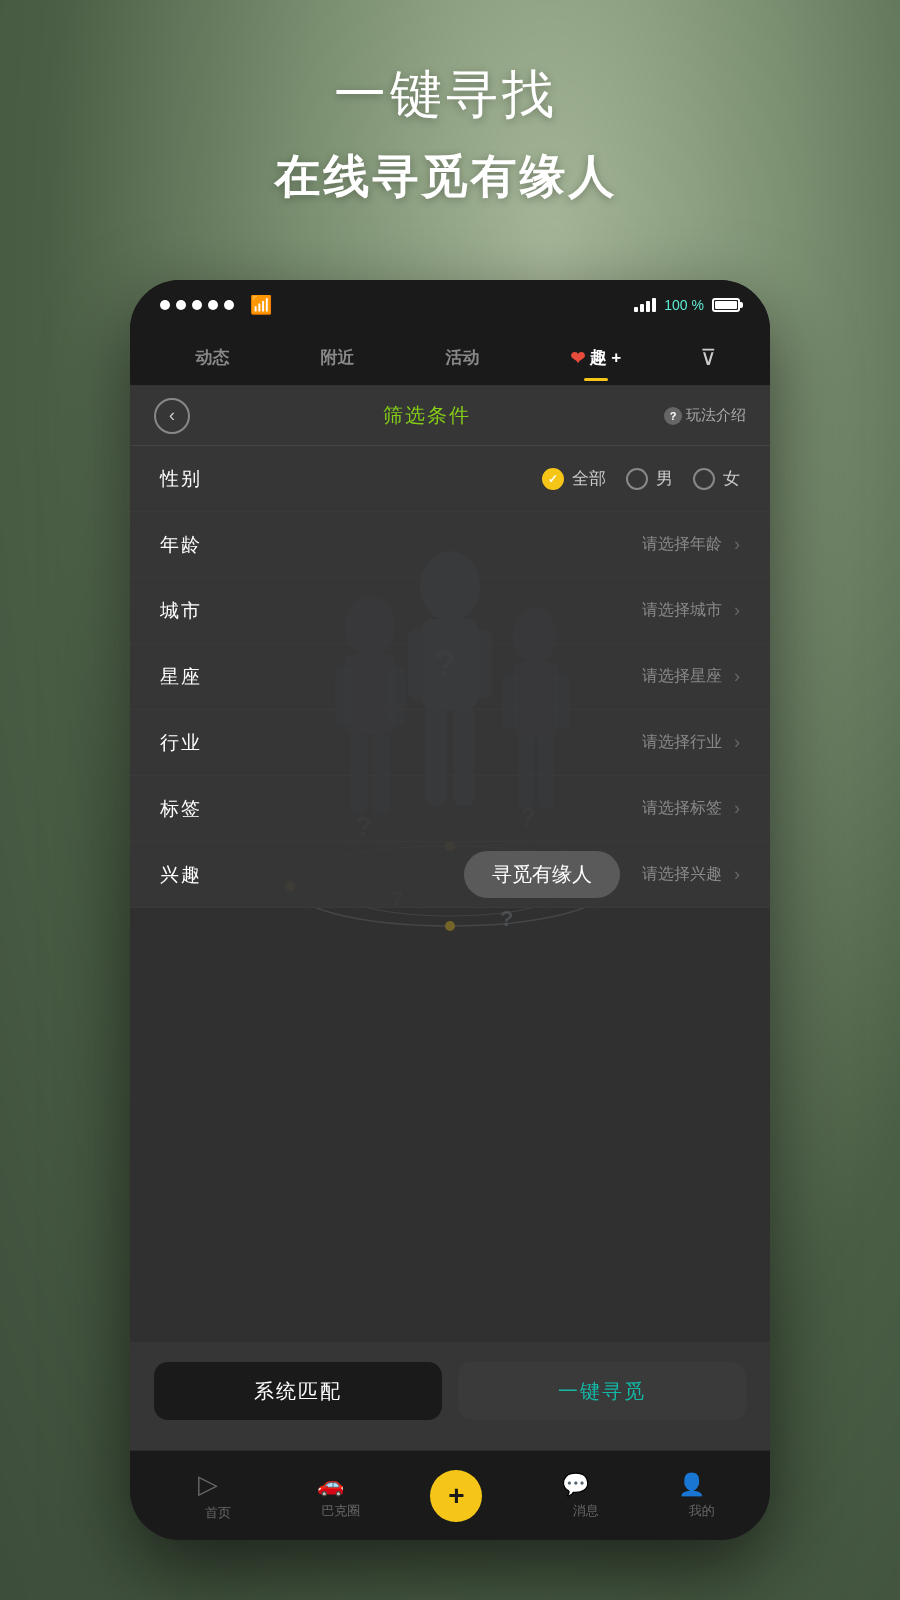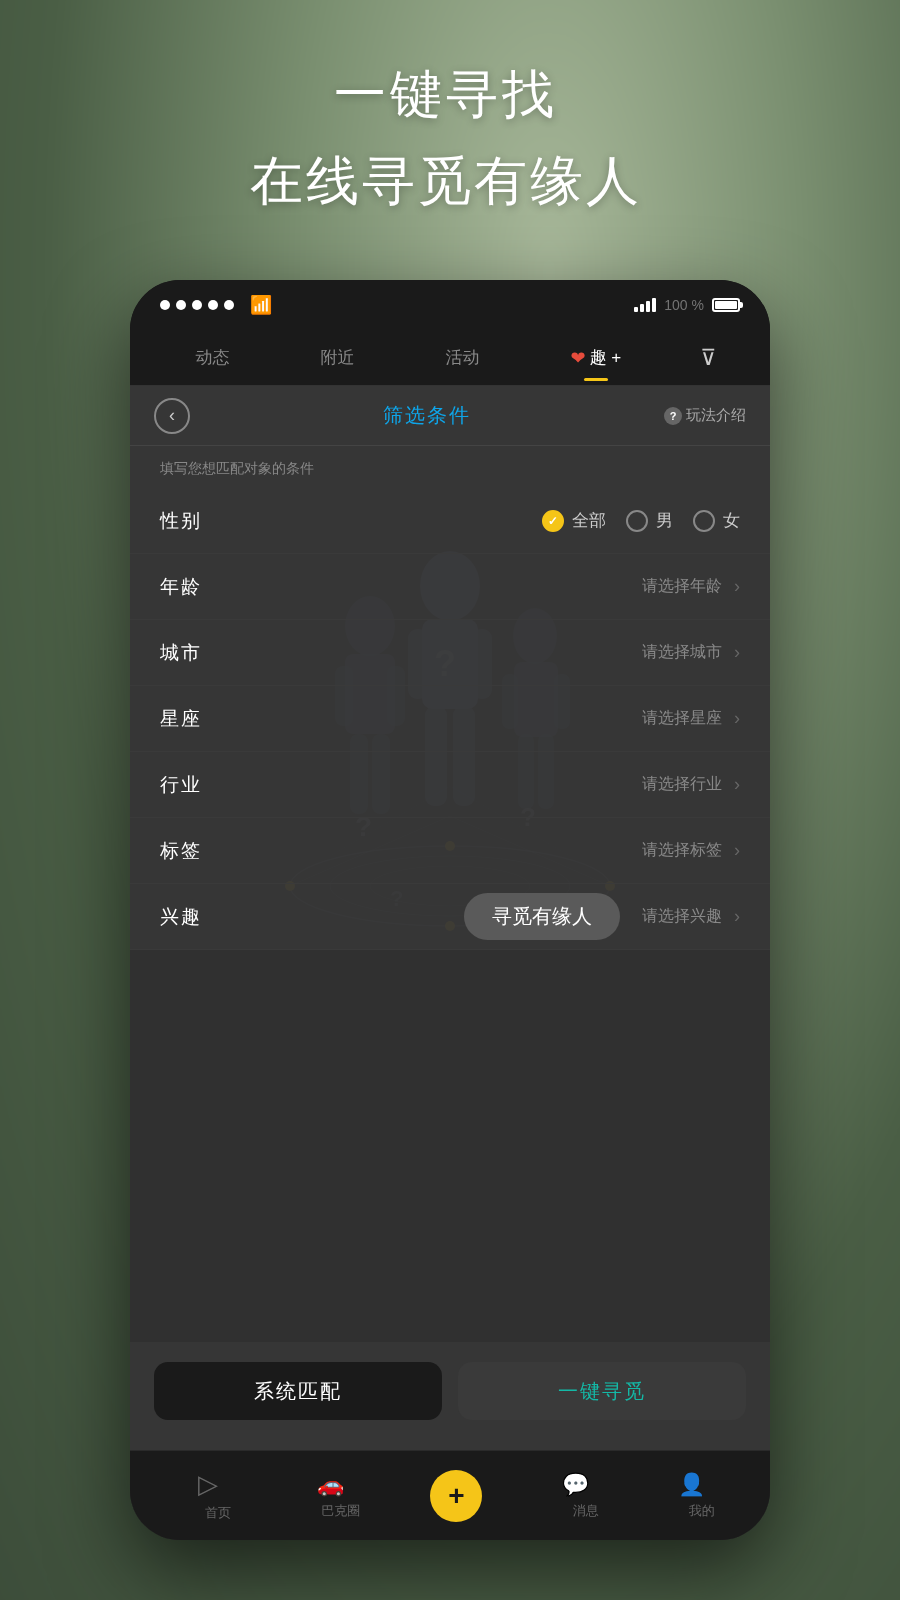--- a/index.html
+++ b/index.html
@@ -31,23 +31,23 @@
     }
     .hero-text .line1 {
       font-size: 52px;
       color: white;
       font-weight: 300;
       letter-spacing: 4px;
       text-shadow: 0 2px 8px rgba(0,0,0,0.3);
       margin-bottom: 16px;
     }
     .hero-text .line2 {
-      font-size: 53px;
+      font-size: 46px;
       color: white;
-      font-weight: 400;
+      font-weight: 700;
       letter-spacing: 3px;
       text-shadow: 0 2px 8px rgba(0,0,0,0.3);
     }
 
     
     .phone-frame {
       position: absolute;
       top: 280px;
       left: 50%;
       transform: translateX(-50%);
@@ -84,21 +84,21 @@
       display: flex; align-items: center; gap: 8px;
     }
     .signal-bars {
       display: flex; align-items: flex-end; gap: 2px;
     }
     .signal-bar {
       background: white;
       width: 4px;
       border-radius: 1px;
     }
-    .battery-text { color: #737373; font-size: 14px; }
+    .battery-text { color: #5eead4; font-size: 14px; }
     .battery-icon {
       width: 28px; height: 14px;
       border: 2px solid white;
       border-radius: 3px;
       position: relative;
       display: flex; align-items: center; padding: 1px;
     }
     .battery-icon::after {
       content: '';
       position: absolute;
@@ -124,20 +124,21 @@
       justify-content: space-around;
       padding: 0 20px;
       border-bottom: 1px solid #333;
     }
     .nav-tab {
       color: #888;
       font-size: 17px;
       padding: 8px 12px;
       cursor: pointer;
       position: relative;
+      font-weight: bold;
     }
     .nav-tab.active {
       color: white;
     }
     .nav-tab.active::after {
       content: '';
       position: absolute;
       bottom: -4px; left: 50%;
       transform: translateX(-50%);
       width: 24px; height: 3px;
@@ -193,21 +194,21 @@
     }
     .back-btn {
       width: 36px; height: 36px;
       border: 2px solid #888;
       border-radius: 50%;
       display: flex; align-items: center; justify-content: center;
       color: #ccc; font-size: 18px;
       cursor: pointer;
     }
     .modal-title {
-      font-size: 20px; color: #0ea5e9; font-weight: 500;
+      font-size: 20px; color: #84cc16; font-weight: 500;
       letter-spacing: 2px;
     }
     .help-link {
       display: flex; align-items: center; gap: 4px;
       color: #aaa; font-size: 15px; cursor: pointer;
     }
     .help-circle {
       width: 18px; height: 18px;
       background: #666;
       border-radius: 50%;
@@ -449,21 +450,20 @@
 
     <div class="modal-header">
       <div class="back-btn">‹</div>
       <span class="modal-title">筛选条件</span>
       <div class="help-link">
         <div class="help-circle">?</div>
         <span>玩法介绍</span>
       </div>
     </div>
 
-    <div class="modal-subtitle">填写您想匹配对象的条件</div>
 
     <div class="filter-list">
 
       <div class="filter-row">
         <span class="filter-label">性别</span>
         <div class="filter-value">
           <div class="gender-options">
             <div class="gender-opt">
               <div class="radio-circle checked">
                 <span class="radio-check">✓</span>

